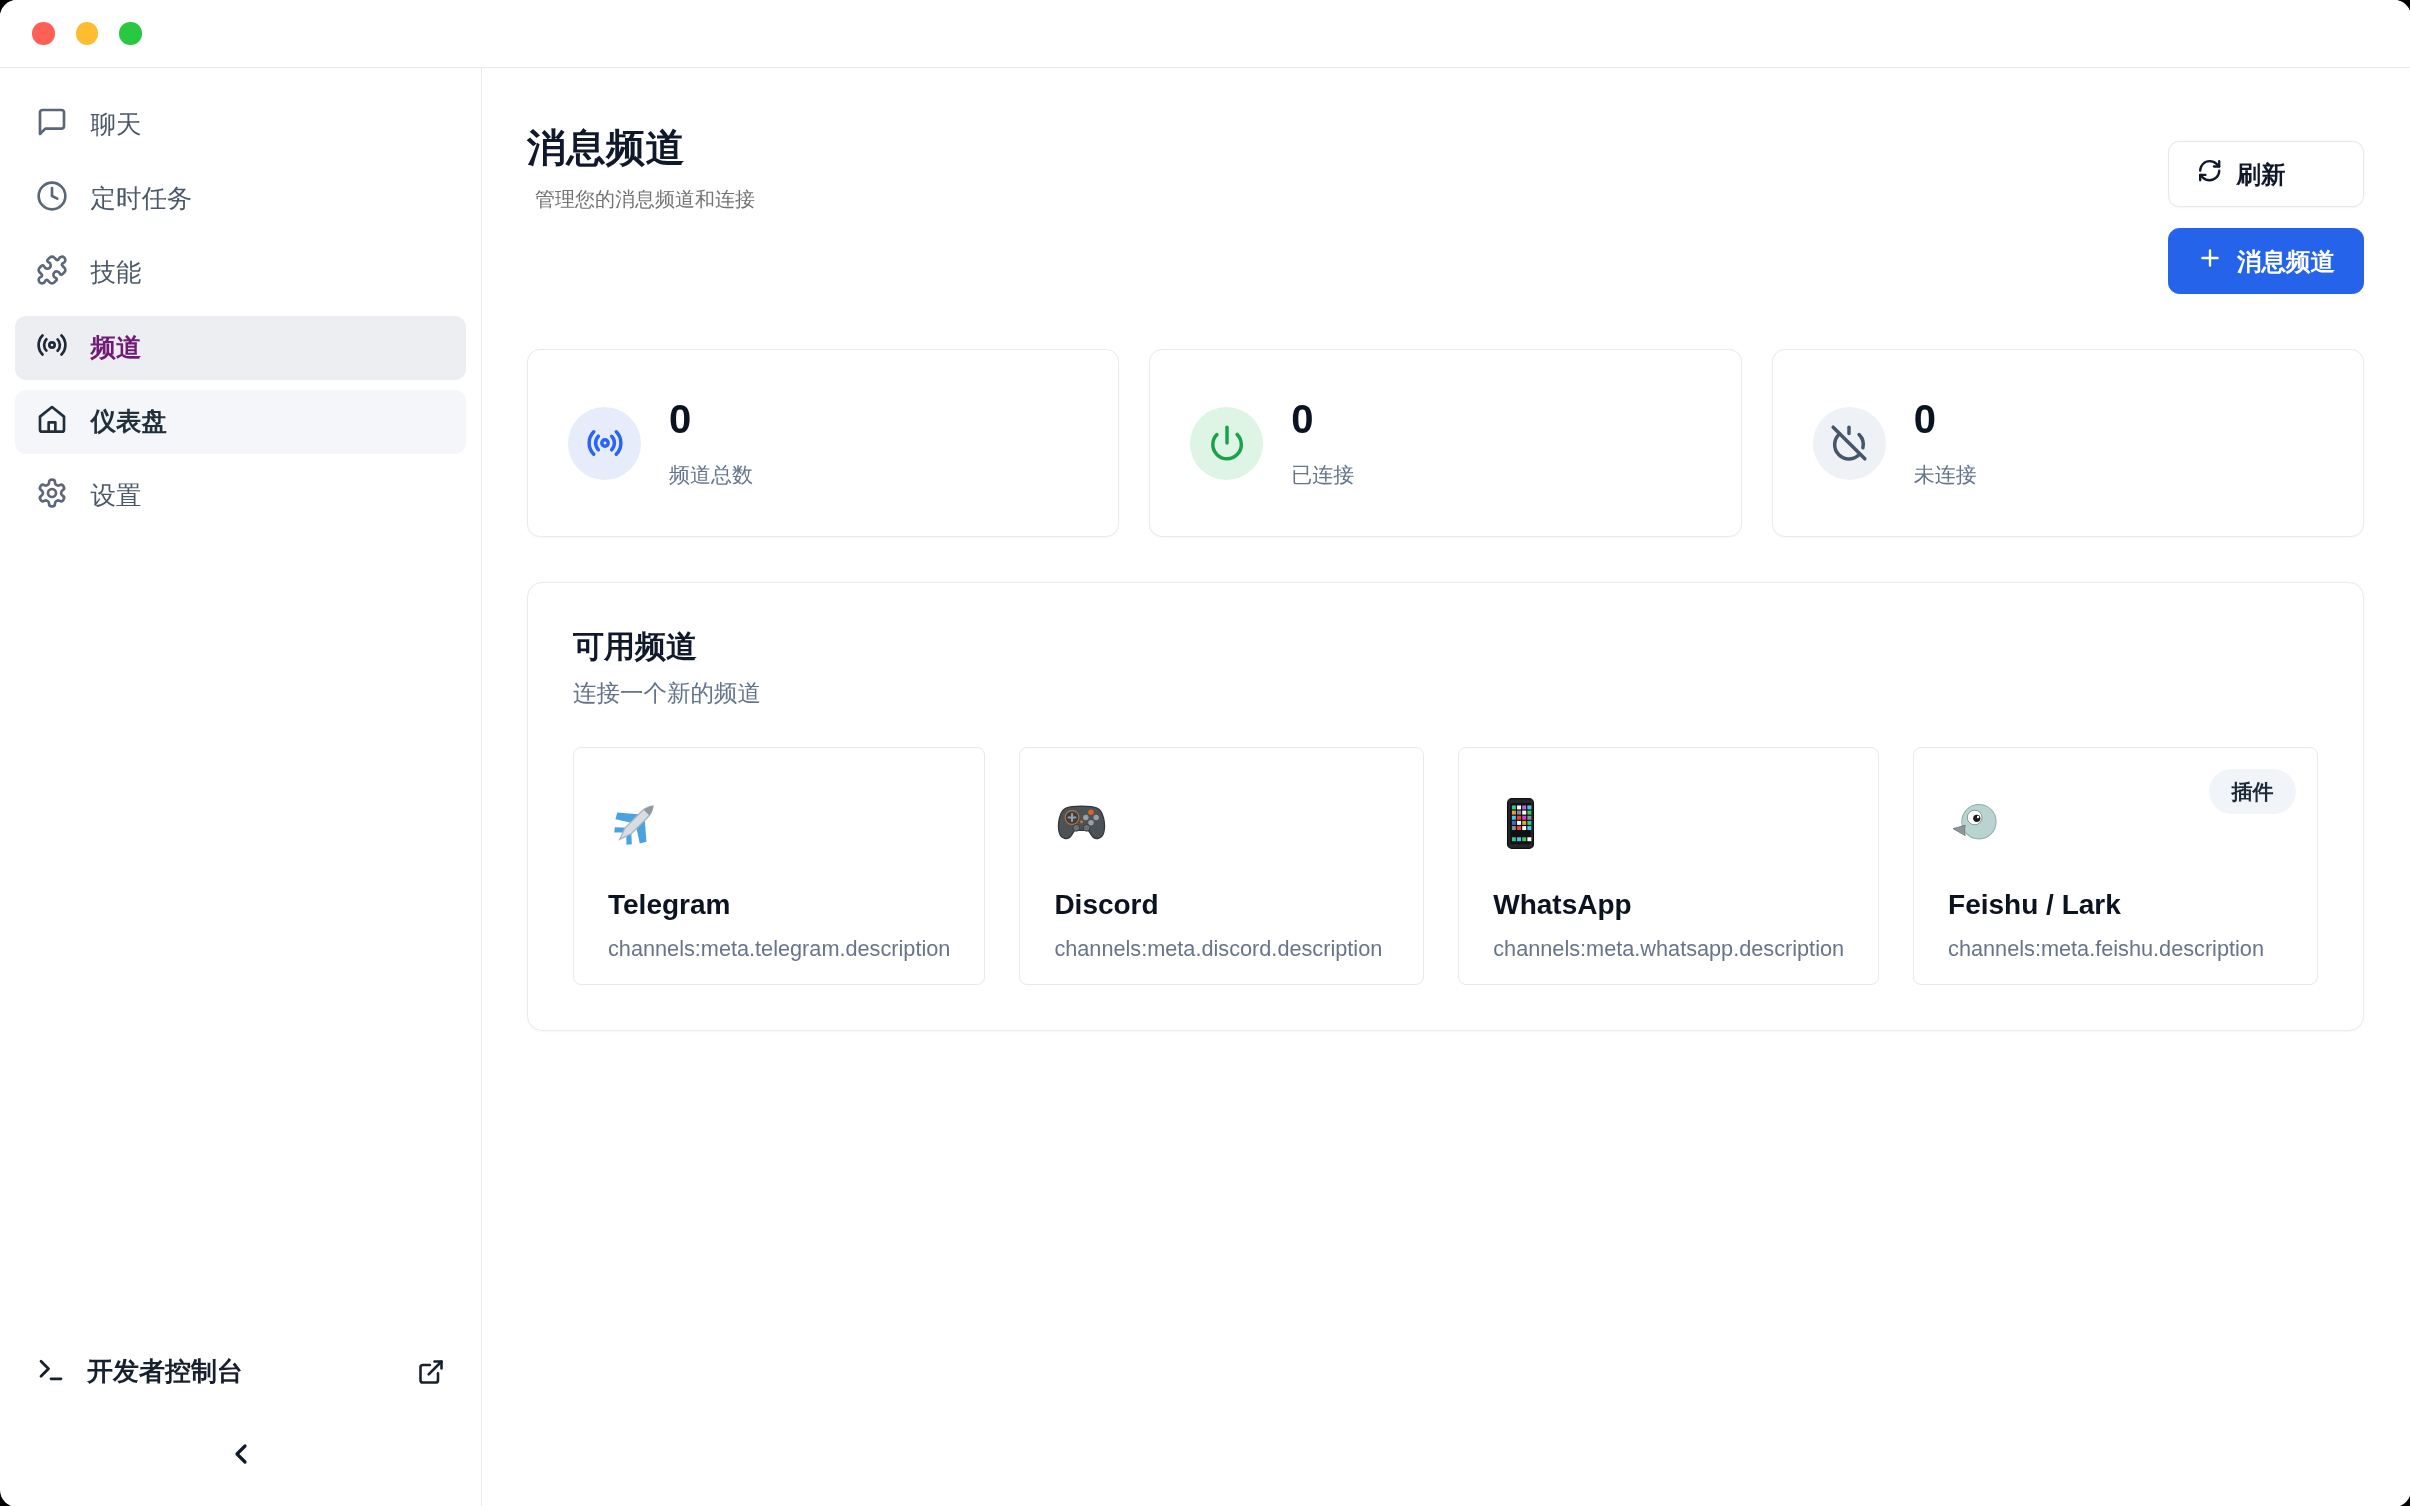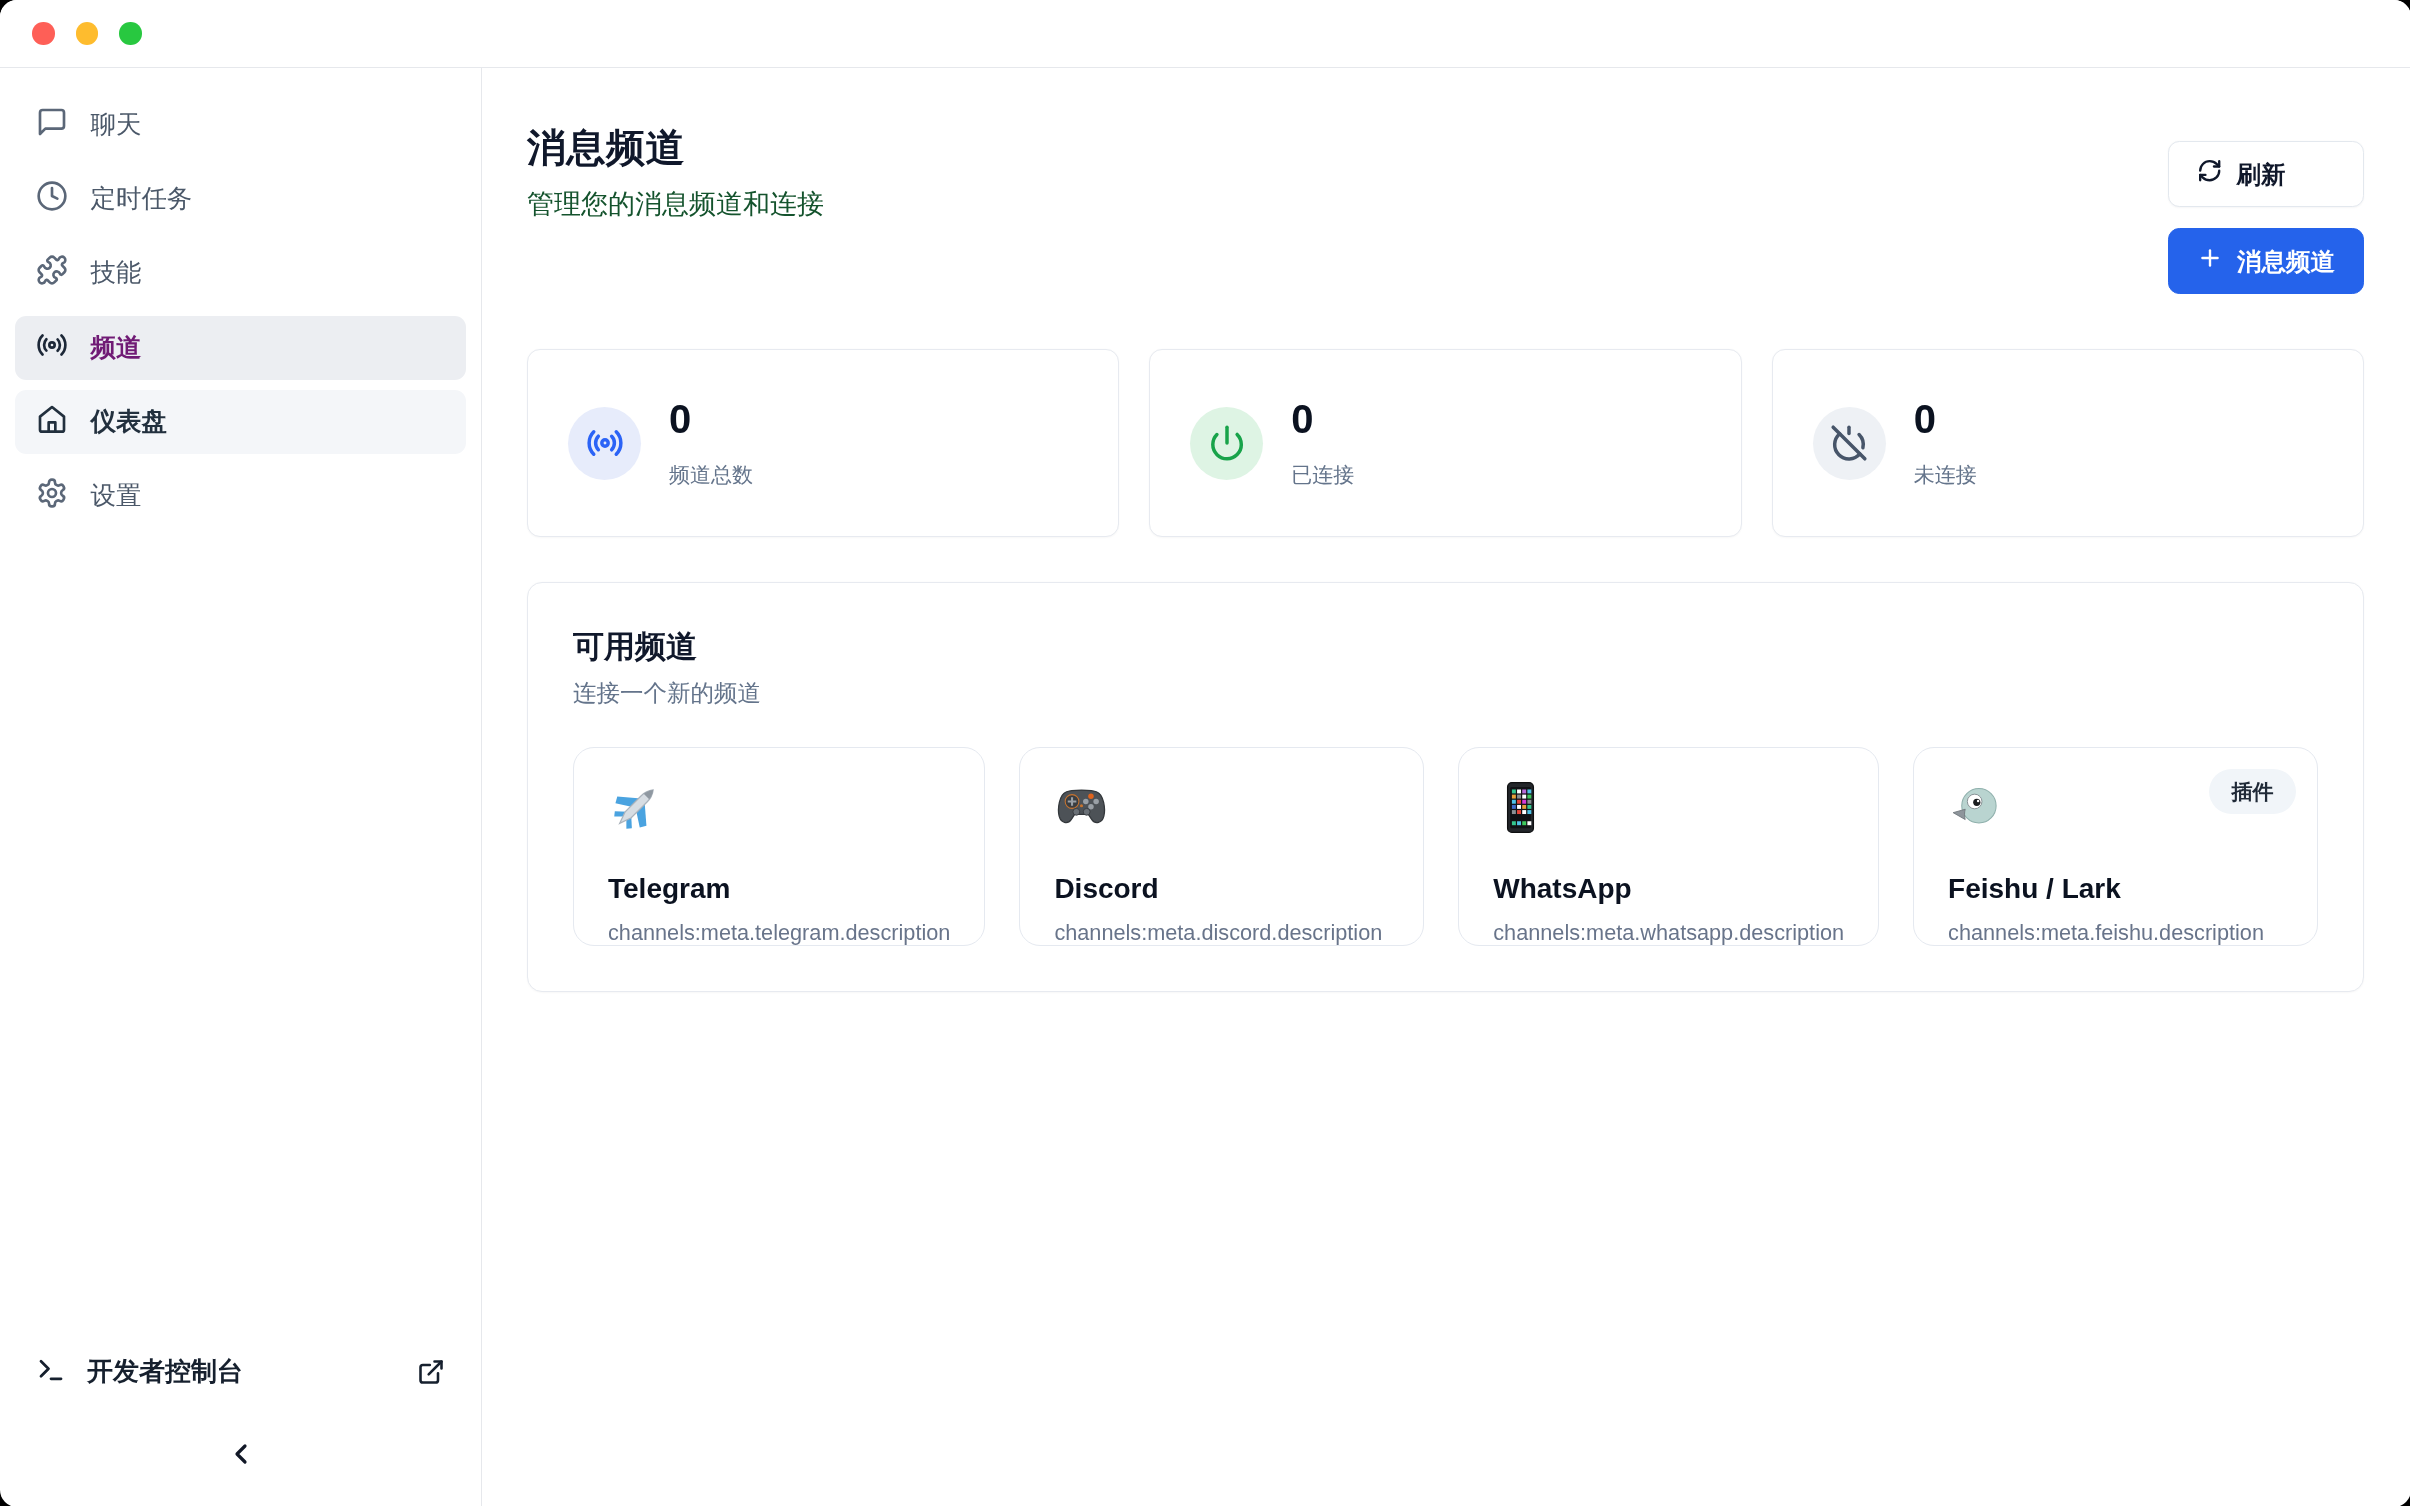--- a/index.html
+++ b/index.html
@@ -27,41 +27,41 @@
   .dev-label { font-size:26px; font-weight:600; color:#16202e; }
   .ext-btn { margin-left:auto; display:flex; cursor:pointer; }
   .ext-btn svg { width:28px; height:28px; }
   .collapse-btn { align-self:center; margin-top:49px; cursor:pointer; display:flex; }
   .collapse-btn svg { width:32px; height:32px; stroke:#111827; stroke-width:2.4; fill:none; stroke-linecap:round; stroke-linejoin:round; }
 
   
   .main { flex:1; padding:53px 47px 0 45px; overflow:hidden; }
   .header-row { display:flex; justify-content:space-between; align-items:flex-start; }
   .page-title { font-size:39px; font-weight:700; color:#10182b; letter-spacing:0.5px; }
-  .page-subtitle { margin-top:11.3px; font-size:27px; color:#14532d; }
+  .page-subtitle { margin-top:11.3px; font-size:20px; color:#737373;margin-left:8px; }
   .header-actions { display:flex; gap:21px; margin-top:20px;flex-direction:column; }
   .btn { display:flex; align-items:center; gap:14px; height:66px; padding:0 28px; border-radius:11.3px; font-size:24.5px; font-weight:600; cursor:pointer; }
   .btn svg { stroke-width:2.2; fill:none; stroke-linecap:round; stroke-linejoin:round; }
   .btn-outline { background:#fff; border:0.9px solid #e3e8ee; color:#0f172a; box-shadow:0 0.9px 1.9px rgba(16,24,40,.04); }
   .btn-outline svg { width:25.4px; height:25.4px; stroke:#0f172a; }
   .btn-primary { background:#2563eb; border:0.9px solid #2563eb; color:#fff; }
   .btn-primary svg { width:26px; height:26px; stroke:#fff; }
 
   .stats-row { margin-top:55px; display:flex; gap:30px; }
   .stat-card { flex:1; height:188px; border:0.9px solid #e7eaf0; border-radius:13px; background:#fff; display:flex; align-items:center; padding:0 40px; gap:28px; box-shadow:0 0.9px 1.9px rgba(16,24,40,.03); }
   .stat-circle { width:73px; height:73px; border-radius:50%; display:flex; align-items:center; justify-content:center; flex:0 0 73px; }
   .stat-circle svg { width:38px; height:38px; fill:none; stroke-width:2.2; stroke-linecap:round; stroke-linejoin:round; }
   .stat-value { font-size:40px; font-weight:700; color:#0b1220; }
   .stat-label { margin-top:19px; font-size:21px; color:#64748b; }
 
   .panel { margin-top:45px; border:0.9px solid #e7eaf0; border-radius:15px; padding:43px 45px 45px; background:#fff; box-shadow:0 0.9px 1.9px rgba(16,24,40,.03); }
   .panel-title { font-size:31px; font-weight:700; color:#10182b; }
   .panel-subtitle { margin-top:9.4px; font-size:23.5px; color:#64748b; }
   .channels-grid { margin-top:38px; display:grid; grid-template-columns:repeat(4,1fr); gap:34px; }
-  .channel-card { position:relative; border:0.9px solid #e5e9f0; border-radius:21px; background:#fff; padding:32px 34px; height:199px; cursor:pointer; }
+  .channel-card { position:relative; border:0.9px solid #e5e9f0; border-radius:8px; background:#fff; padding:48px 34px; height:238px; cursor:pointer; }
   .channel-emoji { width:55px; height:55px; display:block; }
   .channel-name { margin-top:38px; font-size:28px; font-weight:600; color:#0b1220; }
   .channel-desc { margin-top:15px; font-size:21.7px; color:#68748a; white-space:nowrap; overflow:hidden; }
   .channel-badge { position:absolute; top:21px; right:21px; background:#f1f5f9; border-radius:941px; padding:8.5px 22.6px; font-size:21px; font-weight:600; color:#1f2937; }
 </style>
 </head>
 <body>
 
 <div class="window">
 

